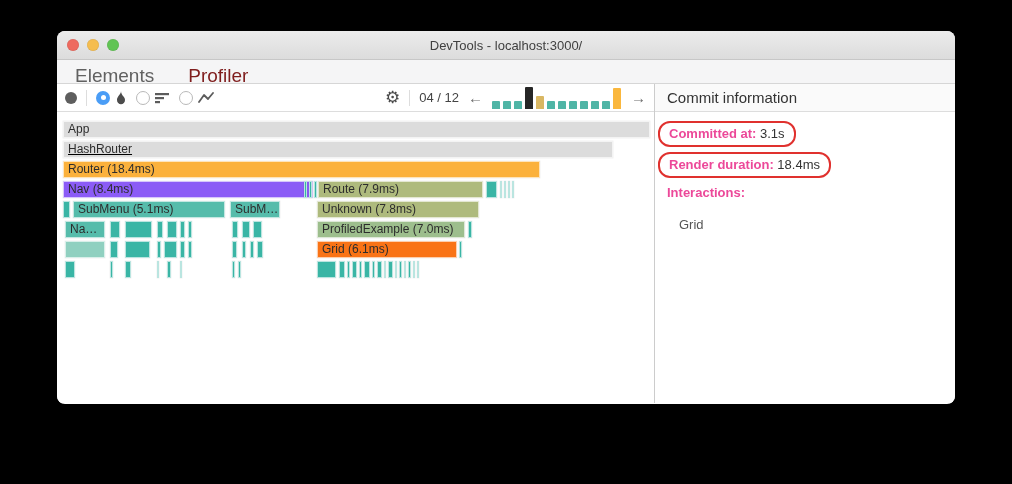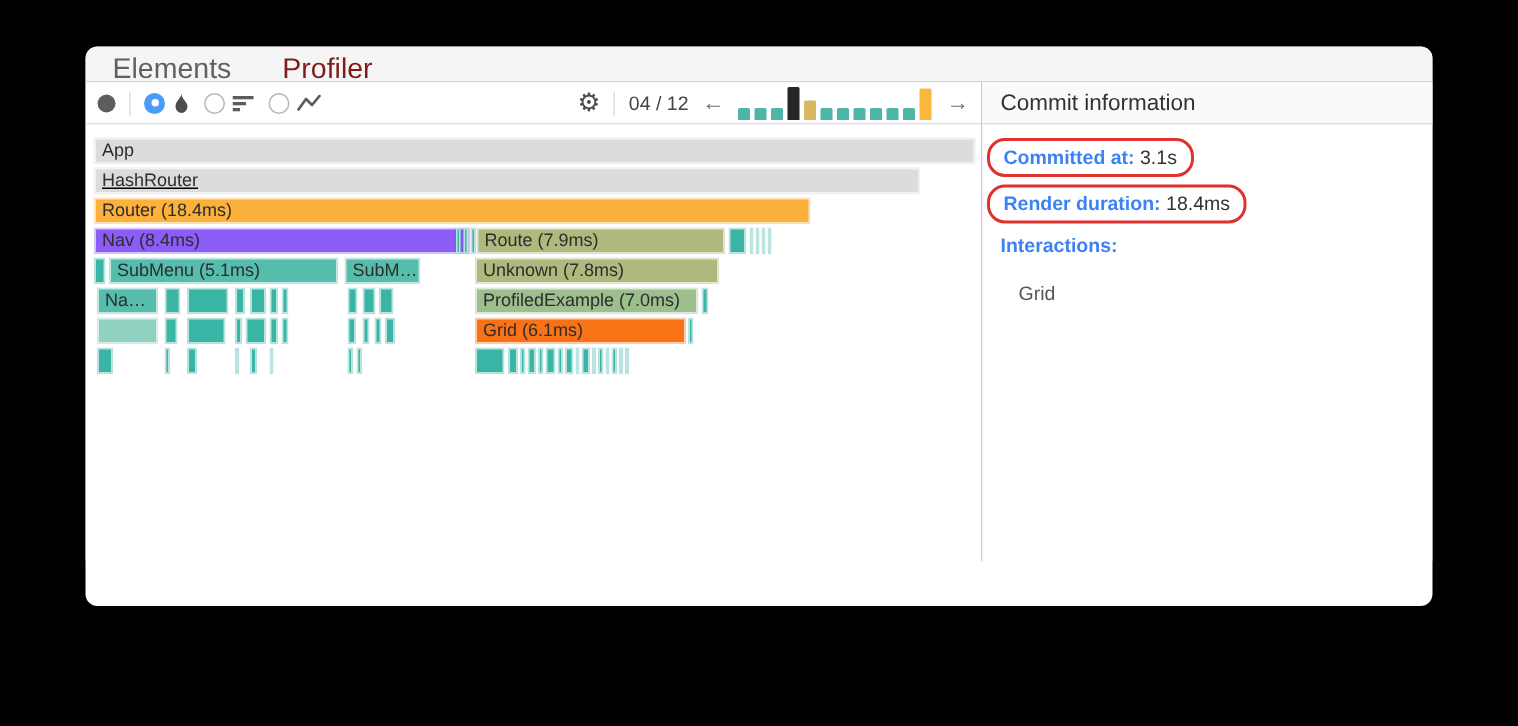--- a/index.html
+++ b/index.html
@@ -55,31 +55,39 @@
     overflow:hidden; cursor:default;}
   .fbar span{display:block; font-size:12px; color:#2d2d2d; line-height:15px; padding-left:4px; white-space:nowrap;}
   .fbar.graydots{background-image:radial-gradient(rgba(0,0,0,.06) 1px, transparent 1.2px); background-size:4px 4px;}
 
   
   .rheader{height:28px; border-bottom:1px solid #ddd; background:#fafafa;
     font-size:15px; color:#333; line-height:28px; padding-left:12px; flex-shrink:0;}
   .rbody{padding:9px 12px; font-size:13px; color:#333;}
   .iline{margin-bottom:5px;}
   .annot{display:inline-block; border:2px solid var(--annot); border-radius:12px; padding:3px 9px 4px; margin-left:-9px;}
-  .iline b, .plain b{font-weight:bold; color:#3b82f6;}
+  .iline b, .plain b{font-weight:bold; color:#ec4899;}
   .plain{margin:7px 0 0 0;}
   .none{margin:17px 0 0 12px; color:#555;}
 
   .icon-flame svg, .icon-ranked svg, .icon-inter svg{display:block;}
 </style>
 </head>
 <body>
 
 <div class="window">
 
+  <div class="titlebar">
+    <div class="traffic">
+      <span class="light" style="background: rgb(238, 106, 95);"></span>
+      <span class="light" style="background: rgb(245, 189, 79);"></span>
+      <span class="light" style="background: rgb(97, 196, 84);"></span>
+    </div>
+    <div class="title">DevTools - localhost:3000/</div>
+  </div>
 
   <div class="tabbar">
     <div class="tab">Elements</div>
     <div class="tab active">Profiler</div>
   </div>
 
   <div class="main">
     <div class="left">
 
       <div class="toolbar">

